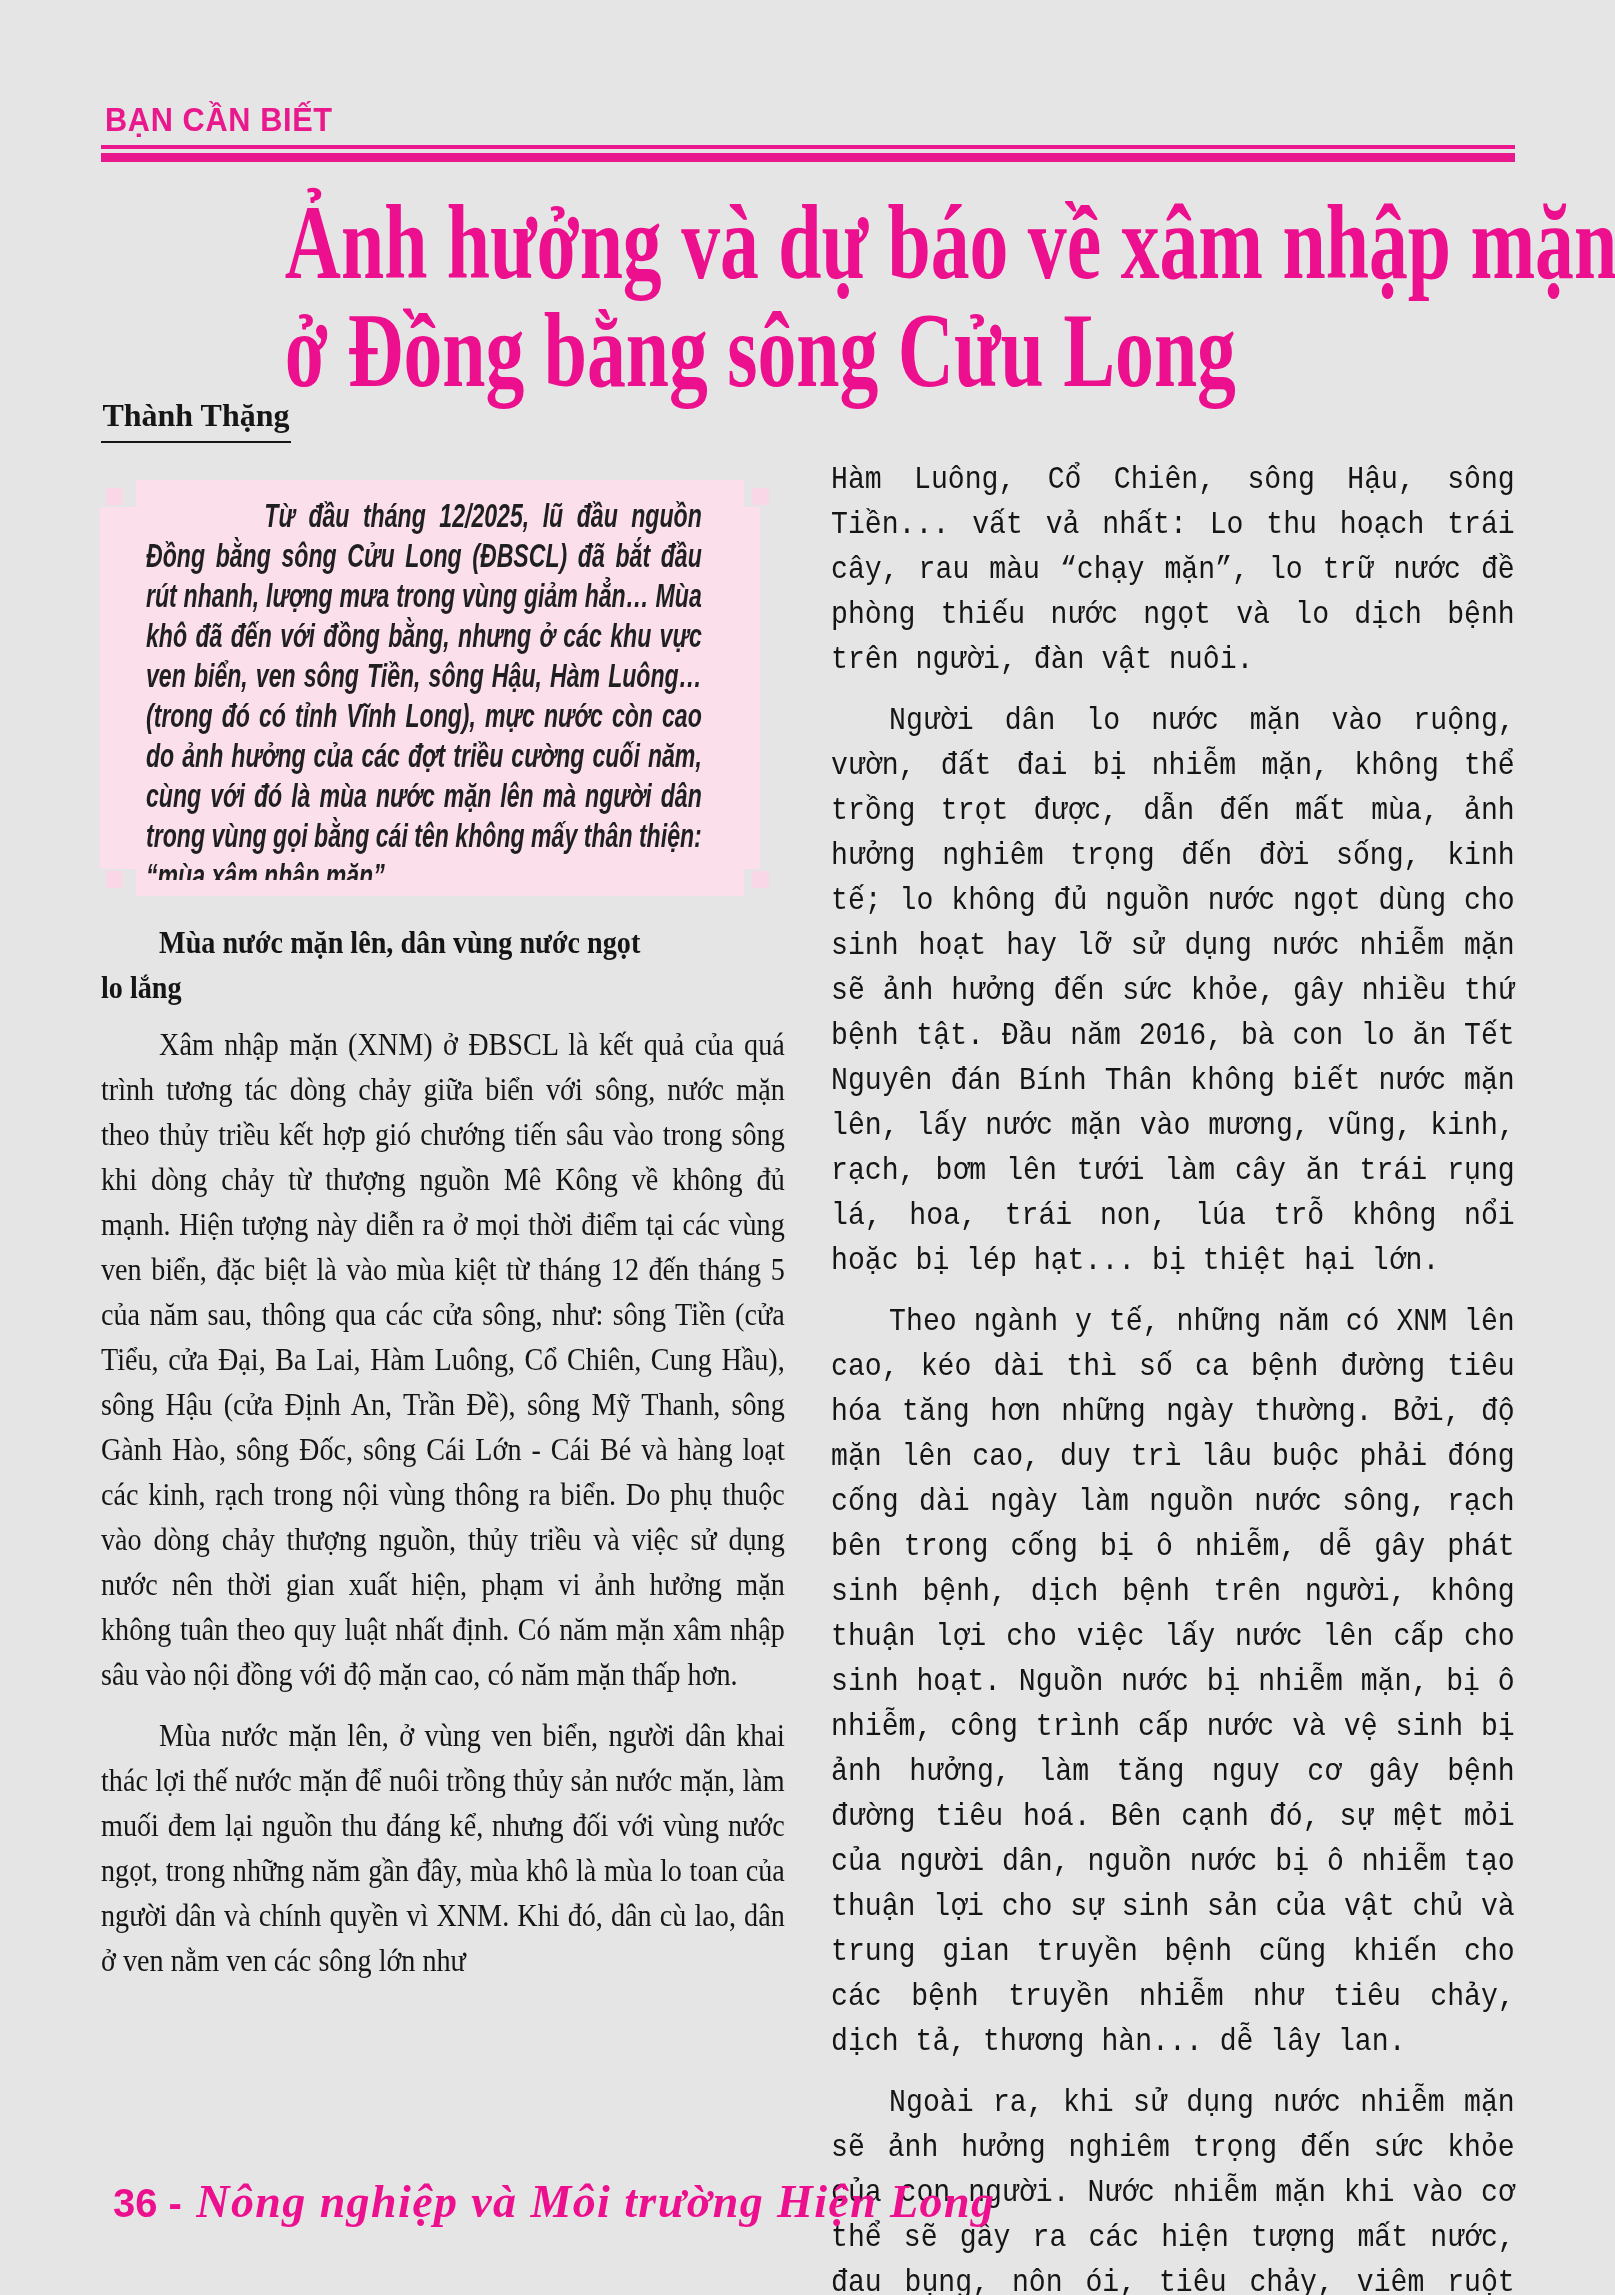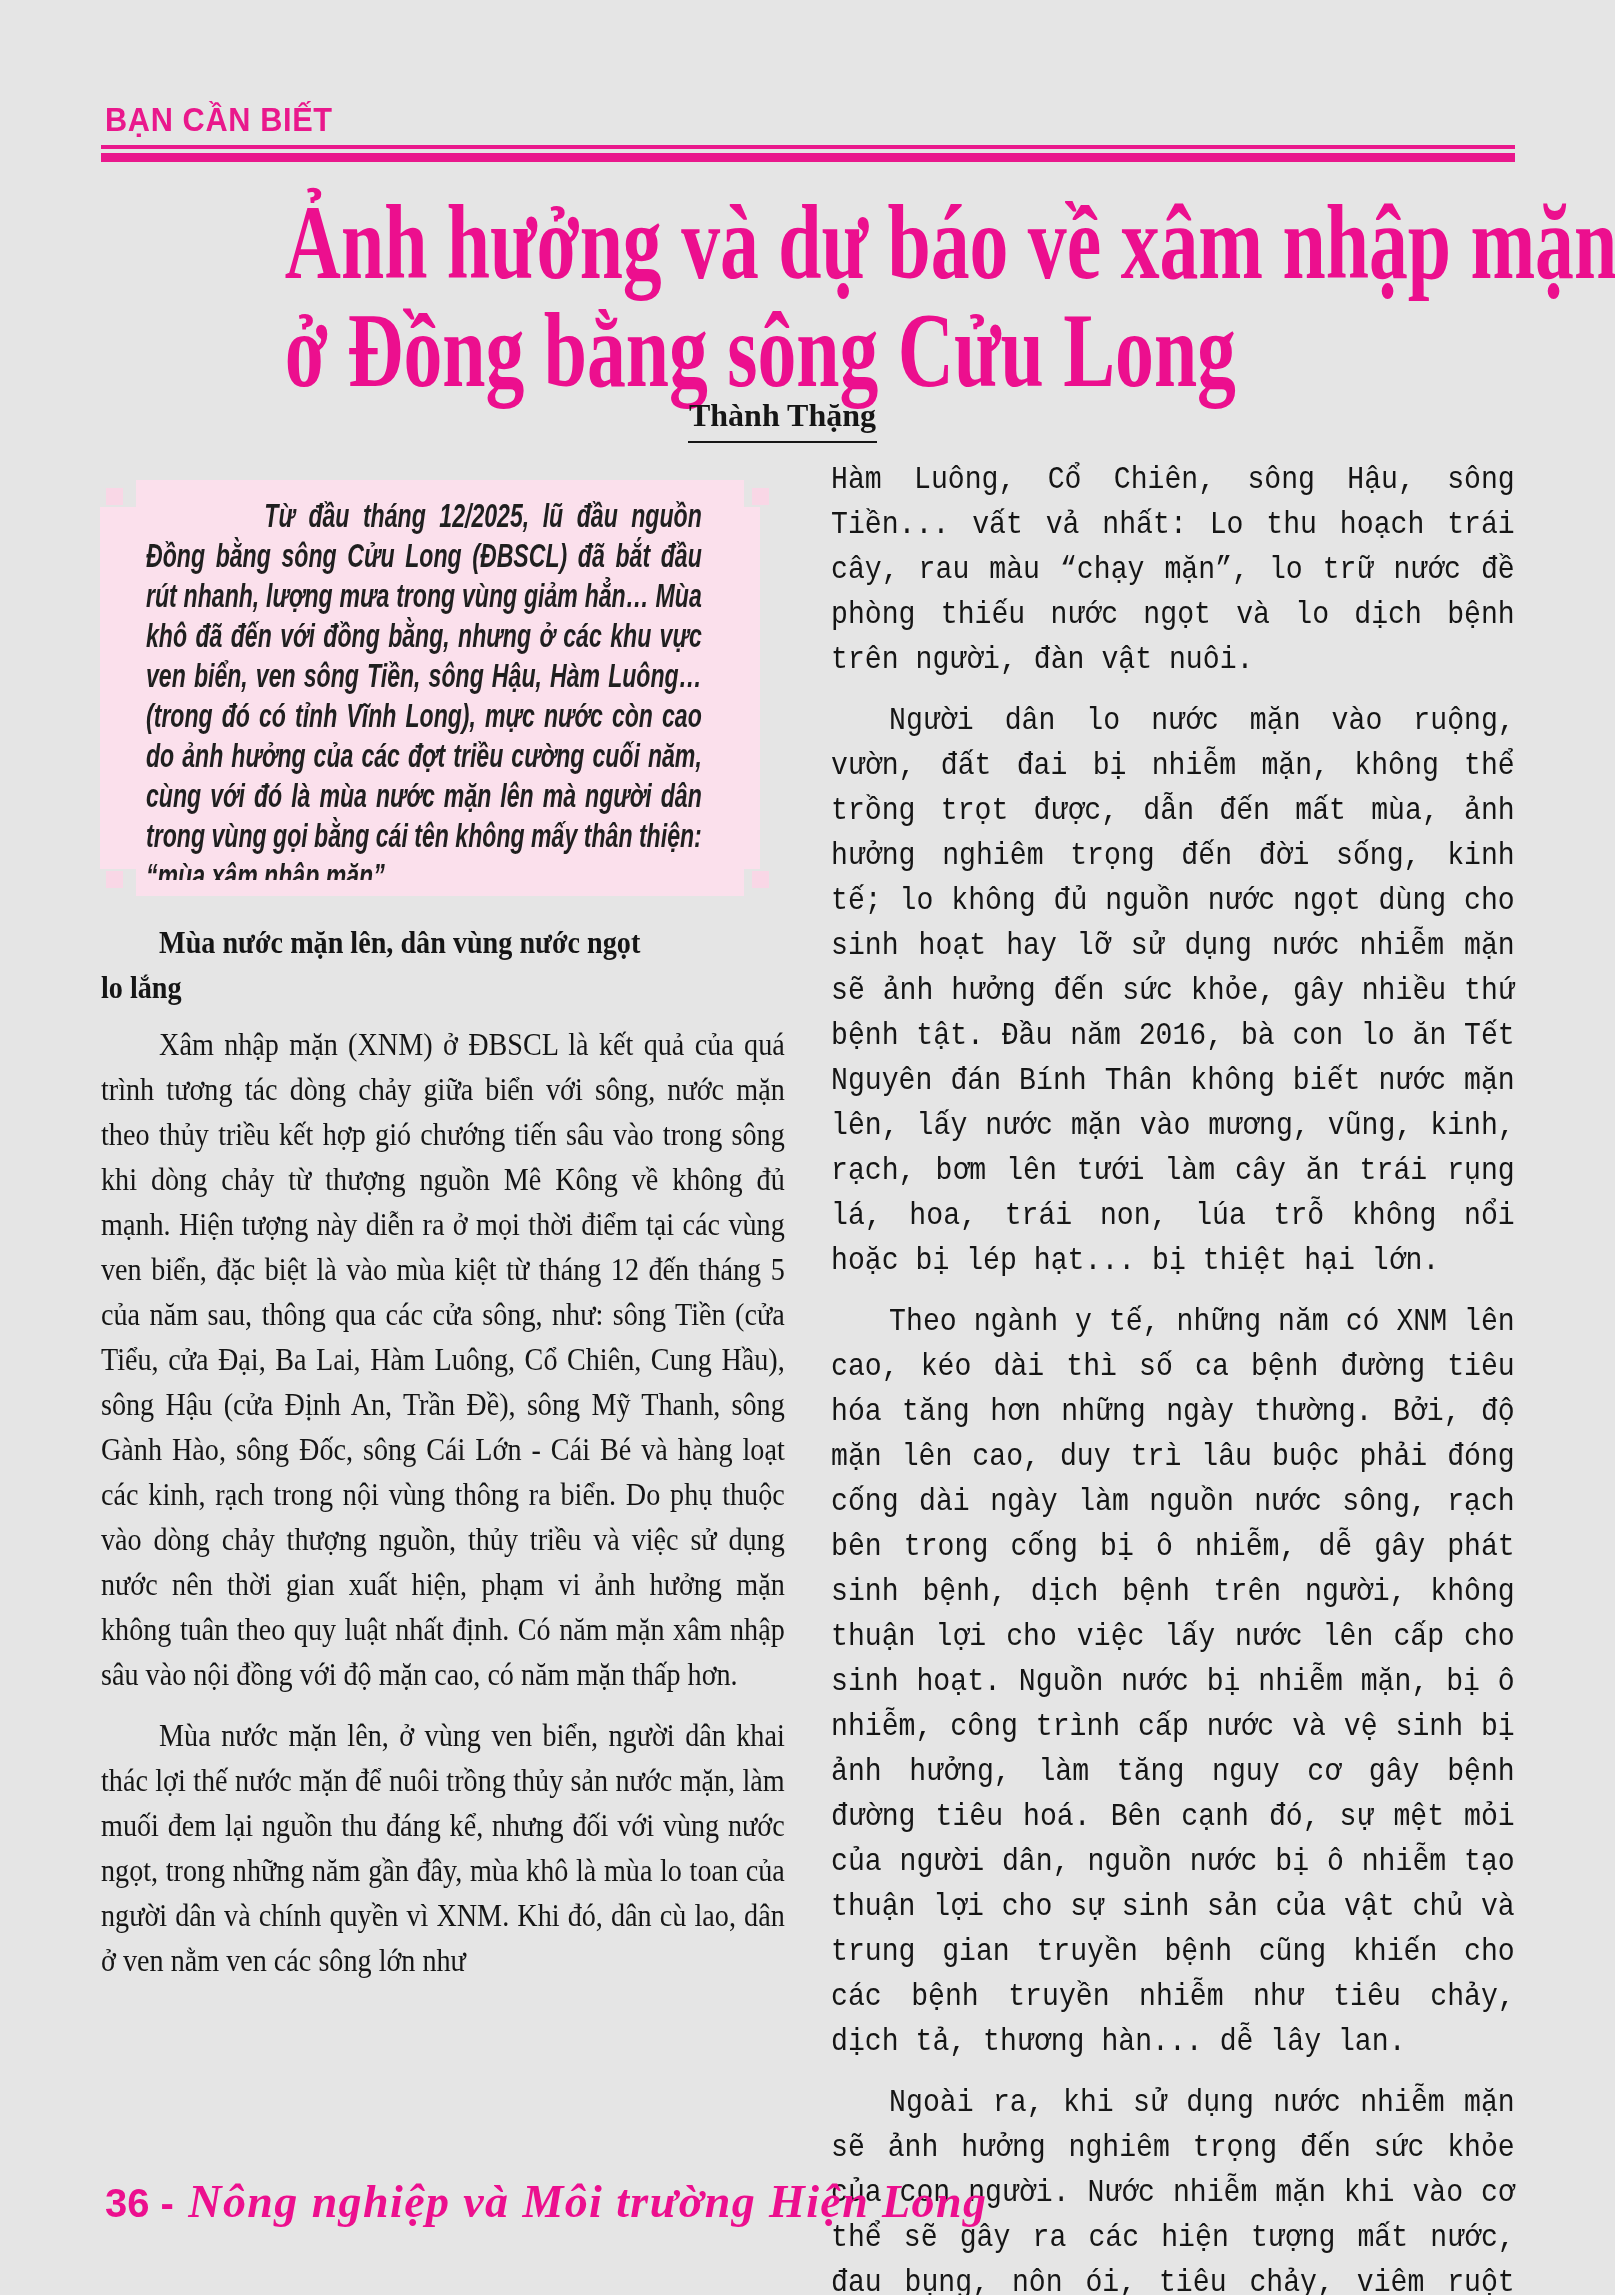--- a/index.html
+++ b/index.html
@@ -29,21 +29,21 @@
   .title {
     position:absolute; left:101px; top:189px; width:1414px; margin:0;
     text-align:left; color:#ec0f8e;
     font-family:"Liberation Serif", serif;
     font-weight:700; font-size:105px; line-height:108px;
   }
   .title .tline { display:block; transform:scaleX(0.74); transform-origin:50% 50%; white-space:nowrap; }
 
   .author-row {
     position:absolute; left:101px; top:397px; width:1363px;
-    text-align:center; font-size:32px; line-height:37px; font-weight:700; color:#161616;
+    text-align:left; font-size:32px; line-height:37px; font-weight:700; color:#161616;
   }
   .author-row .author { display:inline-block; border-bottom:2.9px solid #161616; padding:0 1.4px 7.2px 1.4px; }
 
   
   .leadbox { position:absolute; left:100px; top:480px; width:660px; height:416px; }
   .lead-band-wide { position:absolute; left:0; right:0; top:27px; bottom:27px; background:#fbe0ec; }
   .lead-band-tall { position:absolute; left:36px; right:16px; top:0; bottom:0; background:#fbe0ec; }
   .sq { position:absolute; width:17.3px; height:17.3px; background:#f9d7e6; }
   .sq.tl { left:5.8px;  top:8px; }
   .sq.tr { right:-9.4px; top:8px; }
@@ -72,21 +72,21 @@
   .subhead { margin:0 0 11.5px 0; font-size:32px; line-height:45px; font-weight:700; text-indent:66px; }
 
   
   .footer {
     position:absolute; left:105px; top:2175px;
     display:flex; align-items:baseline; gap:14.4px;
     color:#ec0f8e; white-space:nowrap;
   }
   .page-num {
     font-family:"Liberation Sans", sans-serif;
-    font-weight:700; font-size:40px;
+    font-weight:700; font-size:40px;margin-left:8px;
   }
   .journal {
     font-family:"Liberation Serif", serif;
     font-weight:700; font-style:italic;
     font-size:46px; letter-spacing:1.4px;
   }
 </style>
 </head>
 <body>
 

